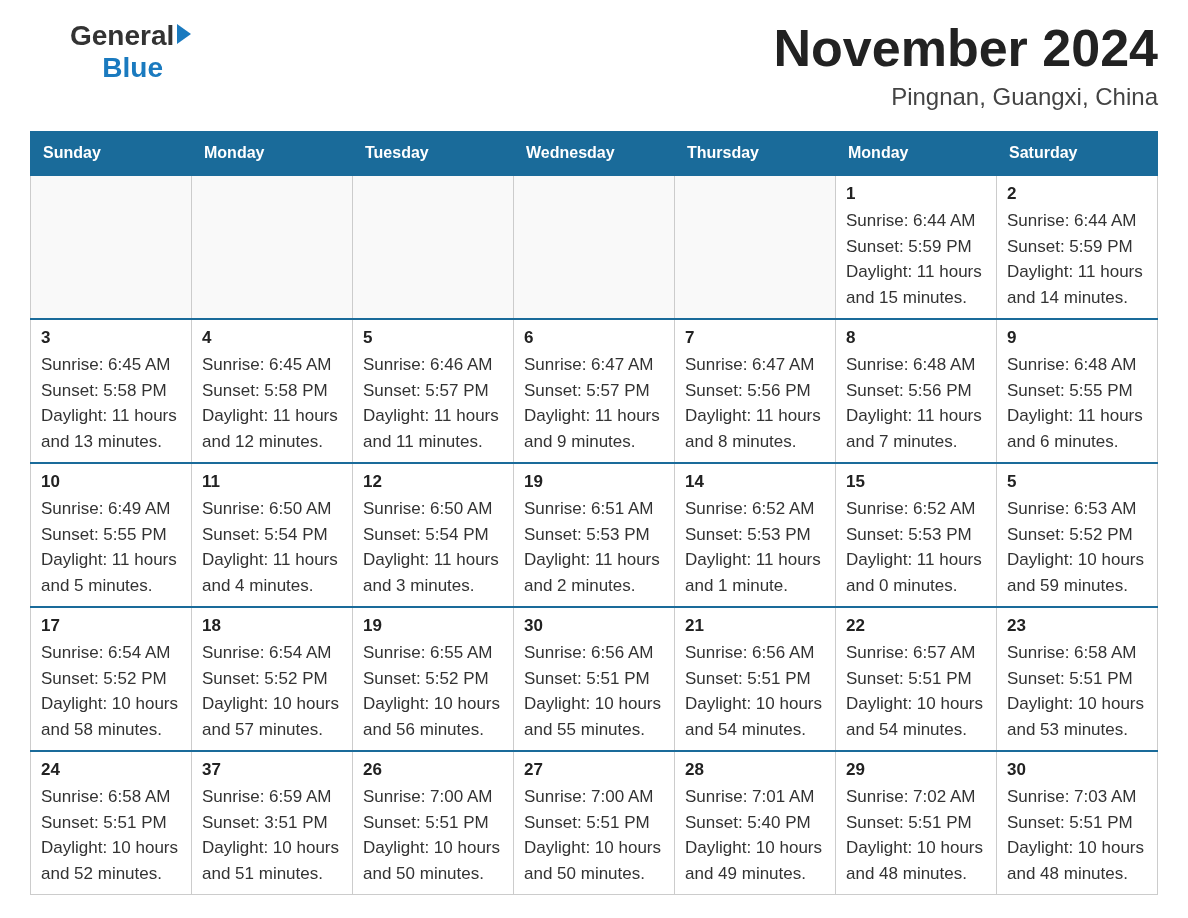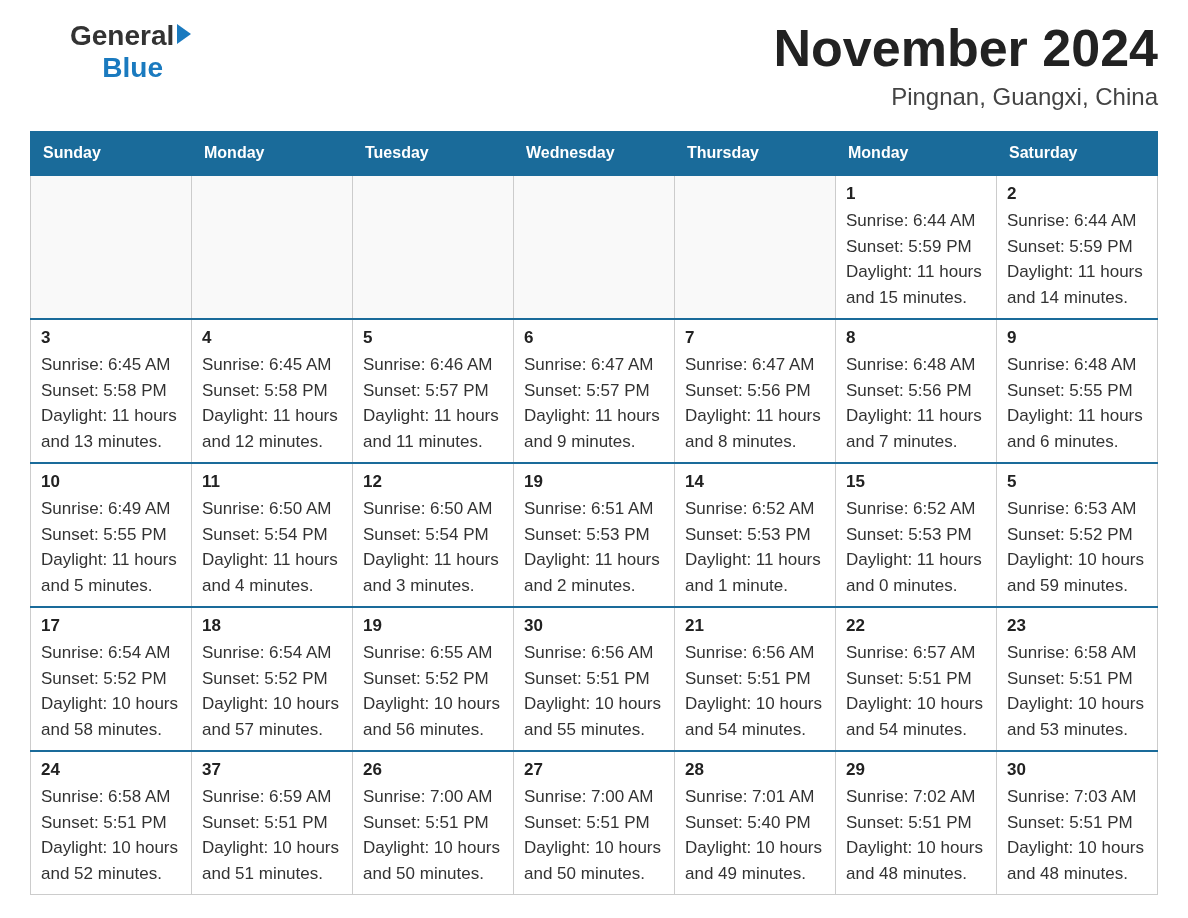--- a/index.html
+++ b/index.html
@@ -316,21 +316,21 @@
         <td>
           <span class="day-number">24</span>
           <div class="day-info">Sunrise: 6:58 AM
 Sunset: 5:51 PM
 Daylight: 10 hours
 and 52 minutes.</div>
         </td>
         <td>
           <span class="day-number">37</span>
           <div class="day-info">Sunrise: 6:59 AM
-Sunset: 5:51 PM
+Sunset: 3:51 PM
 Daylight: 10 hours
 and 51 minutes.</div>
         </td>
         <td>
           <span class="day-number">26</span>
           <div class="day-info">Sunrise: 7:00 AM
 Sunset: 5:51 PM
 Daylight: 10 hours
 and 50 minutes.</div>
         </td>

